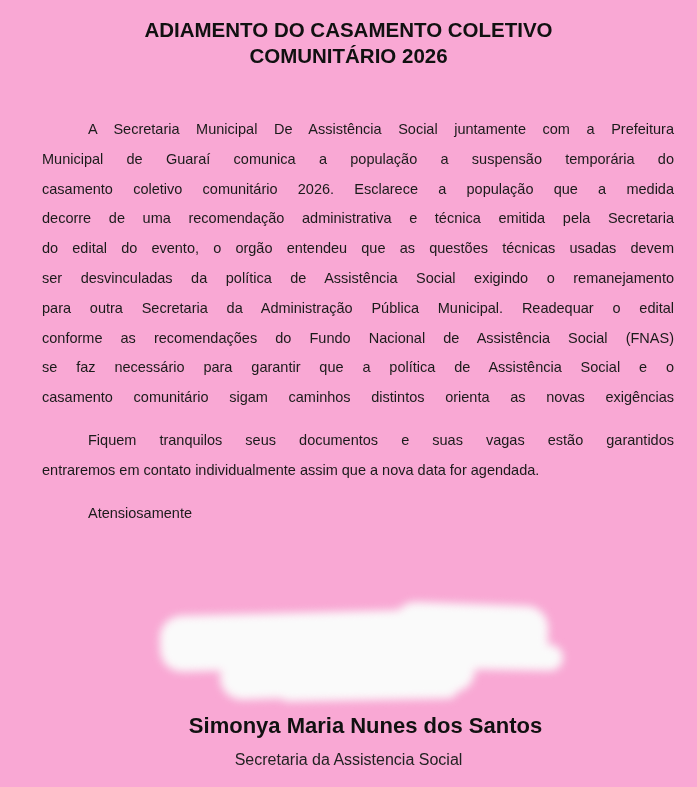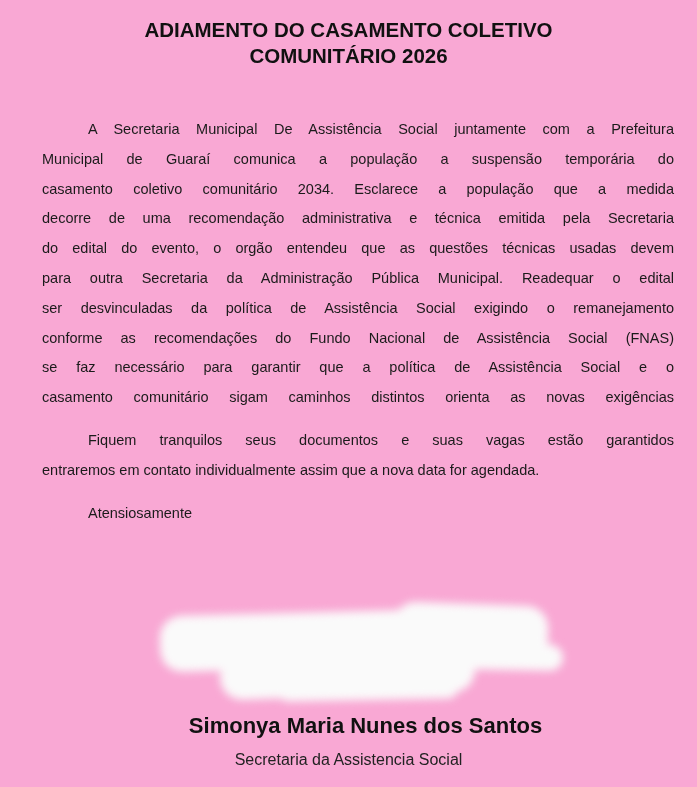--- a/index.html
+++ b/index.html
@@ -89,25 +89,25 @@
 
   <h1 class="title">
     <span class="title-line">ADIAMENTO DO CASAMENTO COLETIVO</span>
     <span class="title-line">COMUNITÁRIO 2026</span>
   </h1>
 
   <div class="body-text" id="paragraphs">
       <div class="para">
         <div class="line first">A Secretaria Municipal De Assistência Social juntamente com a Prefeitura</div>
         <div class="line">Municipal de Guaraí comunica a população a suspensão temporária do</div>
-        <div class="line">casamento coletivo comunitário 2034. Esclarece a população que a medida</div>
+        <div class="line">casamento coletivo comunitário 2026. Esclarece a população que a medida</div>
         <div class="line">decorre de uma recomendação administrativa e técnica emitida pela Secretaria</div>
         <div class="line">do edital do evento, o orgão entendeu que as questões técnicas usadas devem</div>
+        <div class="line">ser desvinculadas da política de Assistência Social exigindo o remanejamento</div>
         <div class="line">para outra Secretaria da Administração Pública Municipal. Readequar o edital</div>
-        <div class="line">ser desvinculadas da política de Assistência Social exigindo o remanejamento</div>
         <div class="line">conforme as recomendações do Fundo Nacional de Assistência Social (FNAS)</div>
         <div class="line">se faz necessário para garantir que a política de Assistência Social e o</div>
         <div class="line">casamento comunitário sigam caminhos distintos orienta as novas exigências</div>
       </div>
       <div class="para">
         <div class="line first">Fiquem tranquilos seus documentos e suas vagas estão garantidos</div>
         <div class="line last">entraremos em contato individualmente assim que a nova data for agendada.</div>
       </div>
       <div class="para">
         <div class="line first last">Atensiosamente</div>

